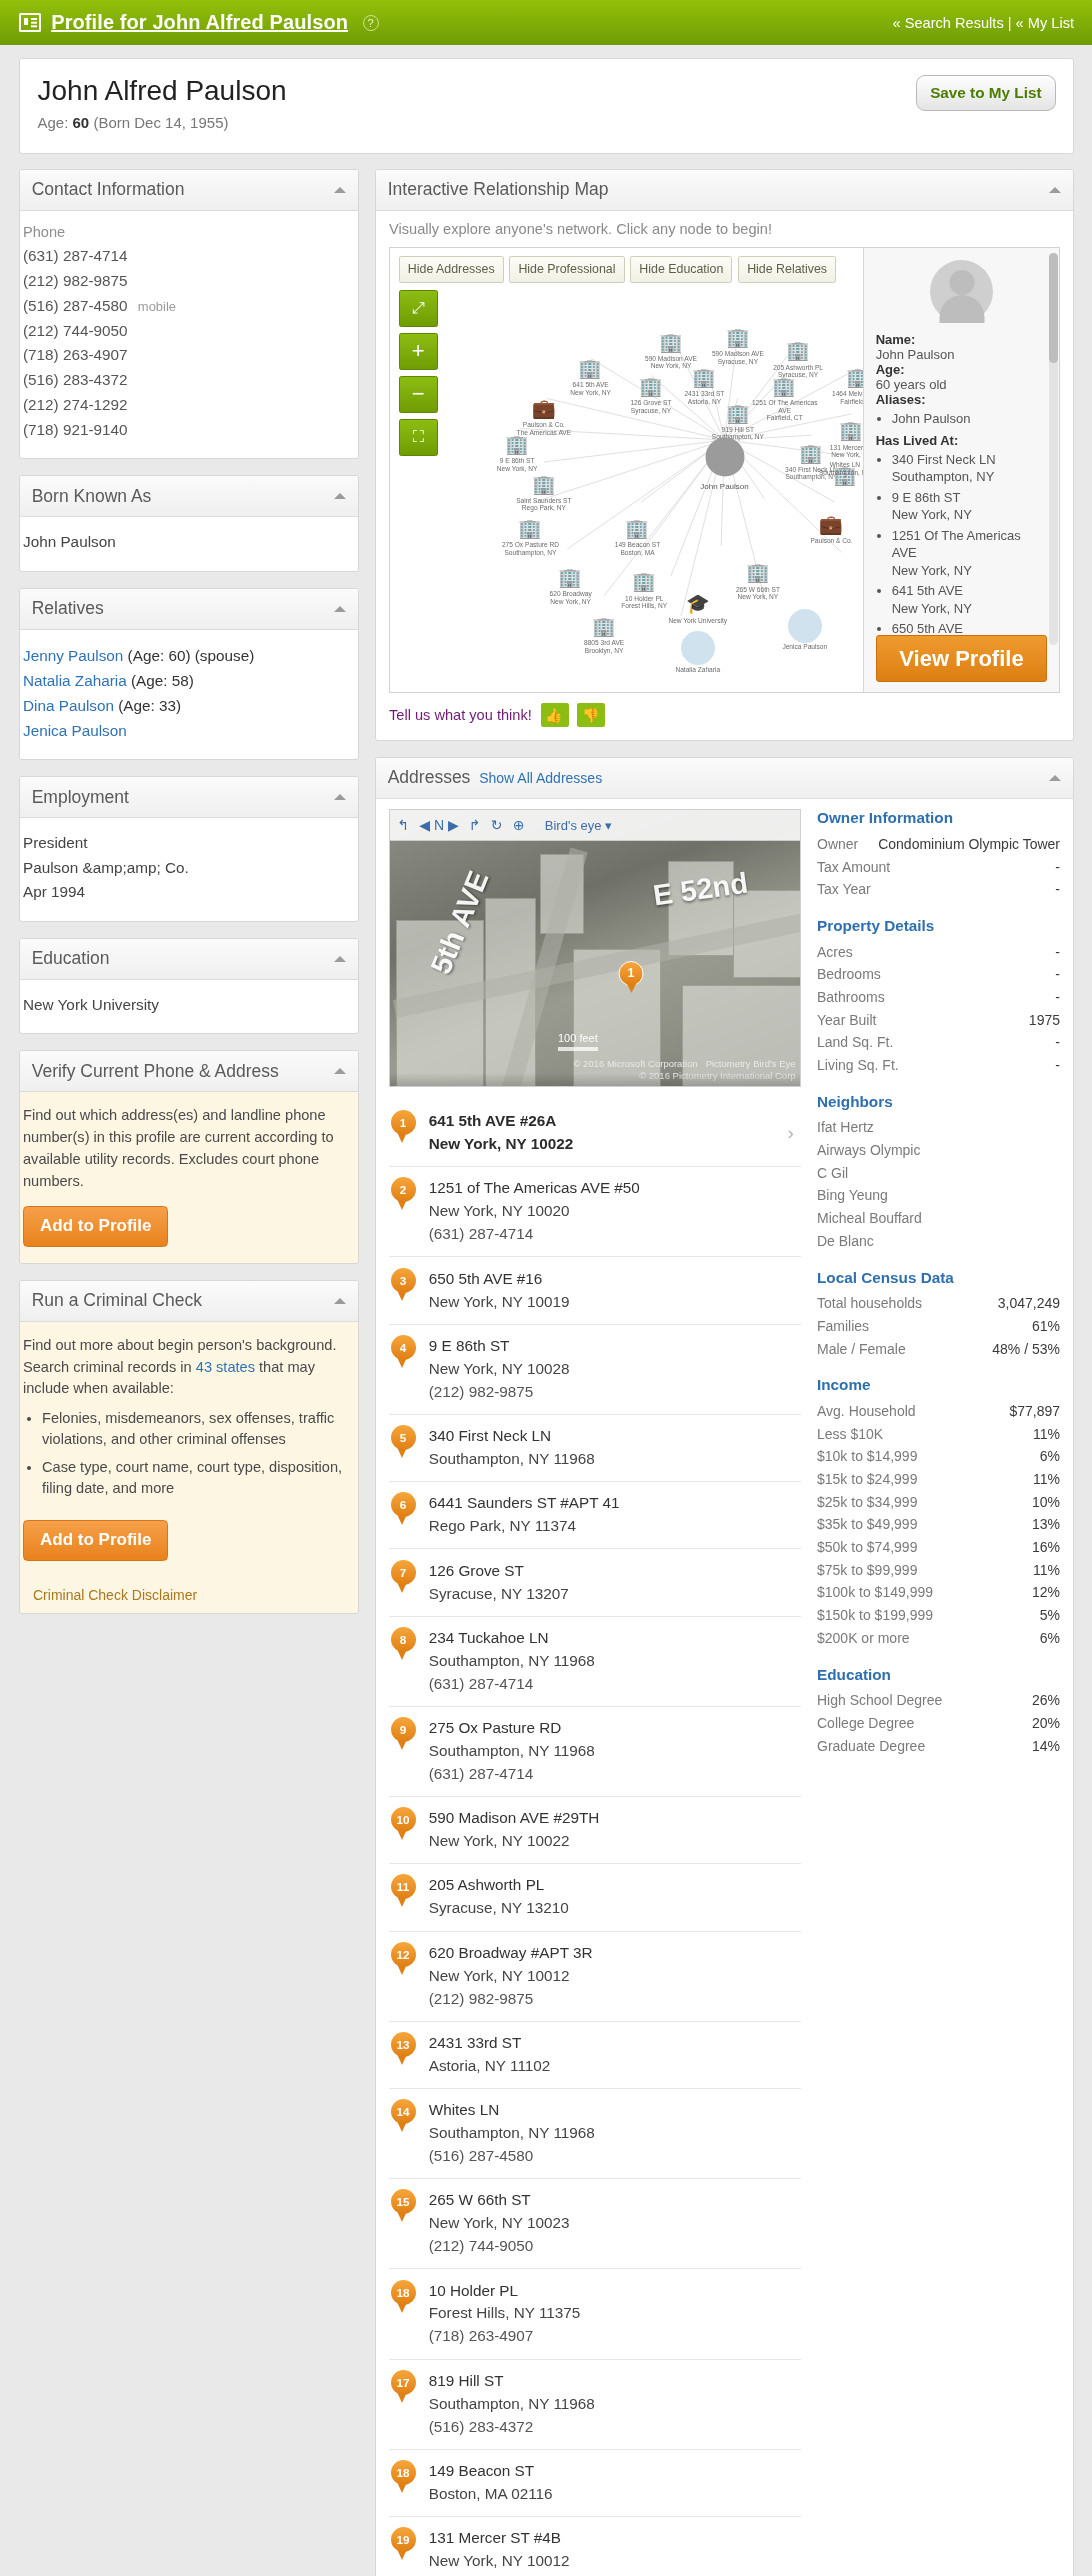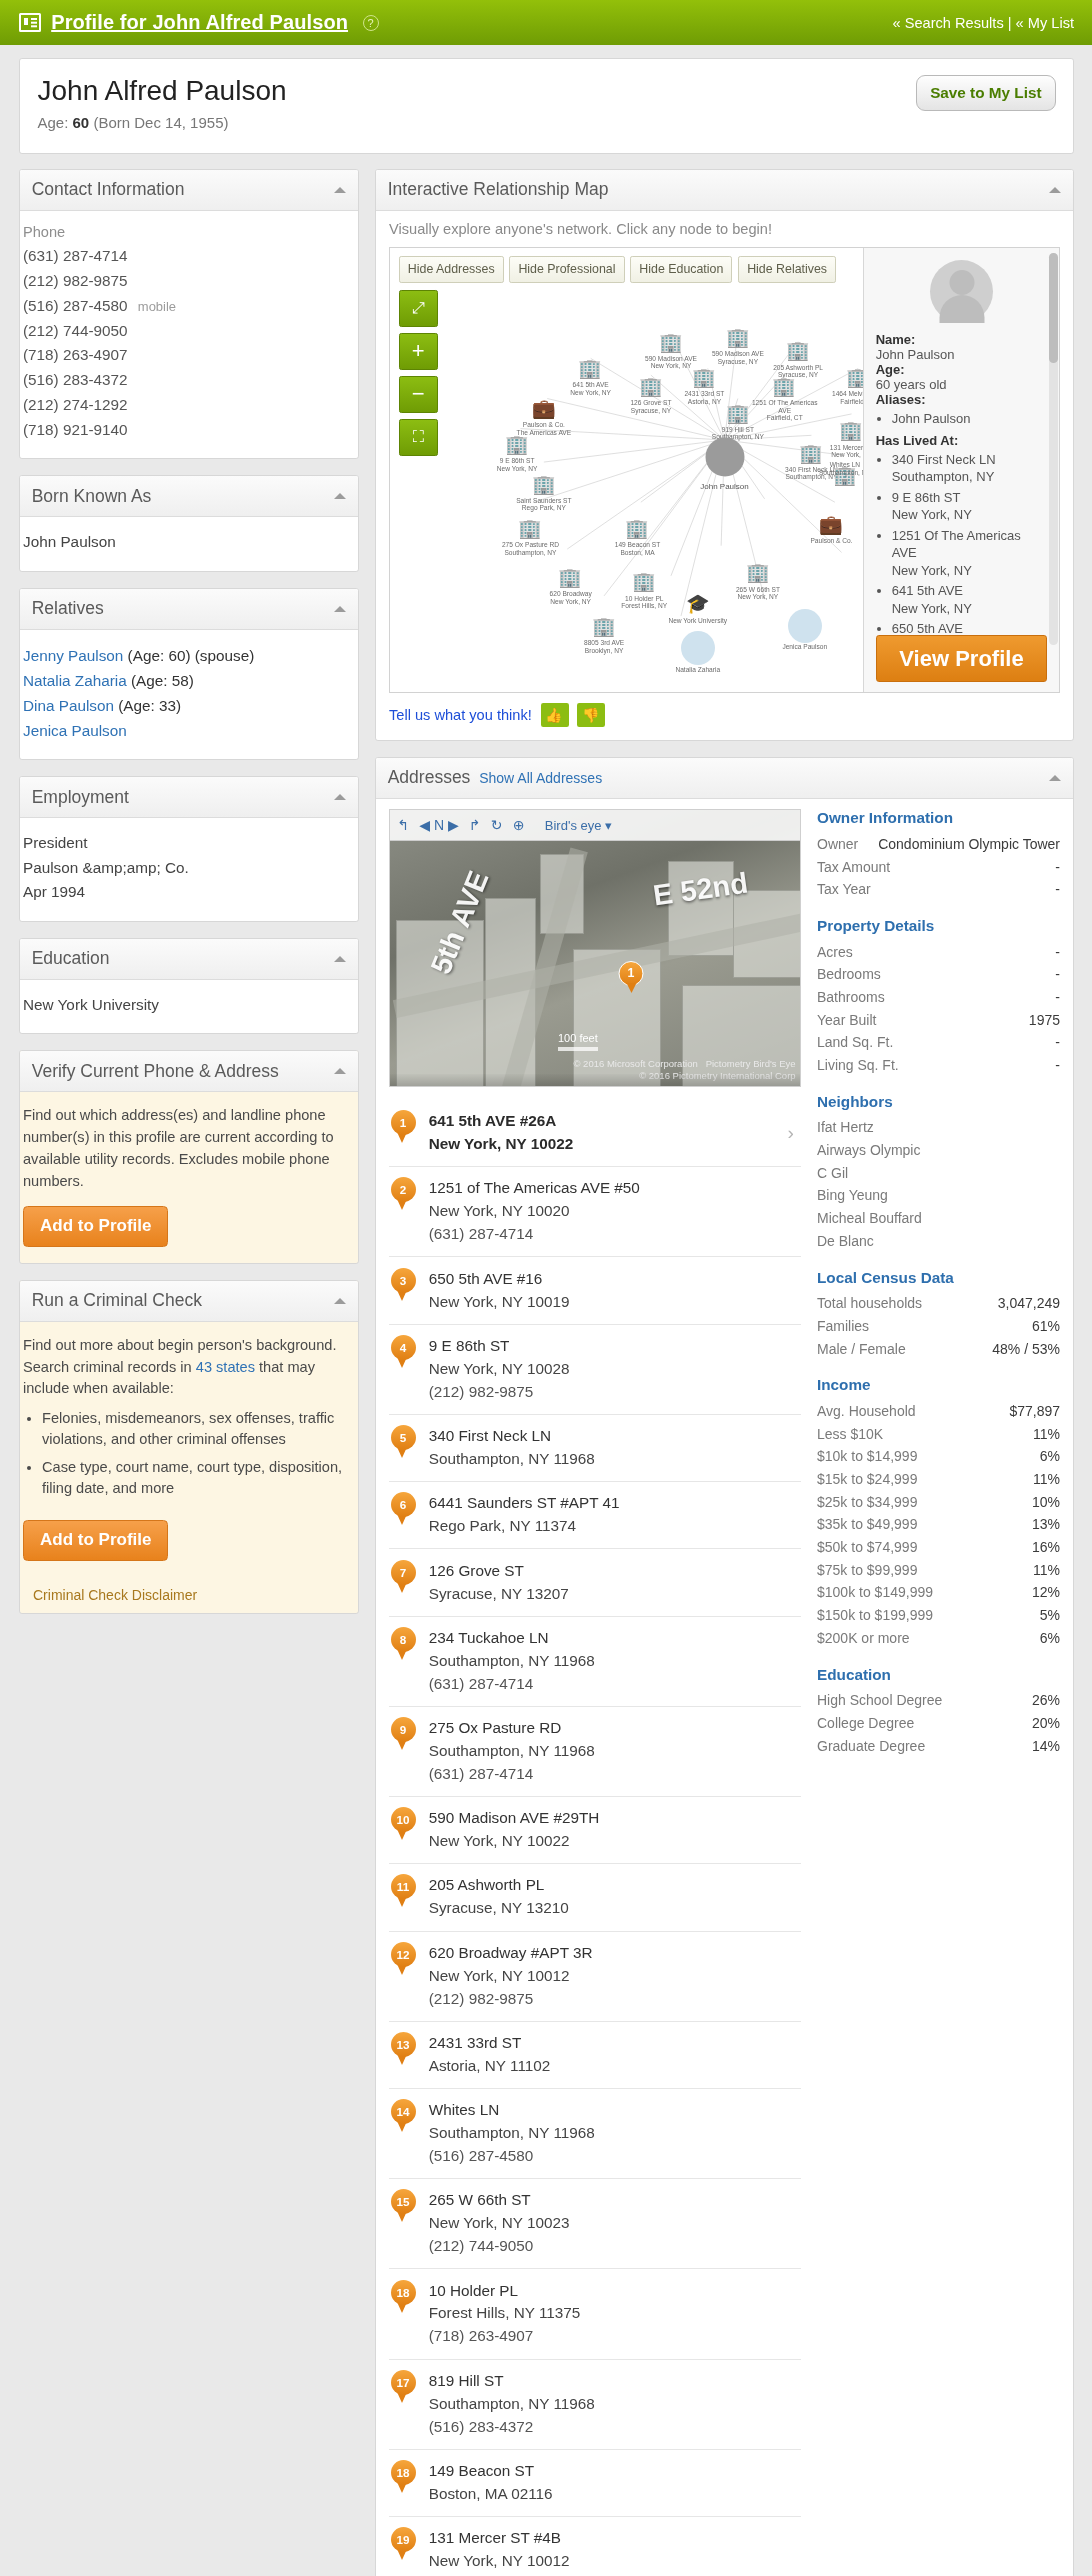--- a/index.html
+++ b/index.html
@@ -179,21 +179,21 @@
   }
   .sc-scroll i { display:block; width:8.8px; height:110px; background:#bdbdbd; border-radius:4.4px; }
   .btn-viewprofile {
     position:absolute; left:11.7px; right:11.7px; bottom:10.2px;
     background:linear-gradient(#ef9a2f,#dd7f12);
     border:0.7px solid #c96f0d; border-radius:2.9px;
     color:#fff; font-size:22px; font-weight:bold; text-align:center;
     padding:9.5px 0; cursor:pointer;
   }
   .feedback { padding:2.9px 13px 13px 13px; display:flex; align-items:center; gap:8.8px; }
-  .feedback .t { color:#1d4ed8; font-size:14.6px; }
+  .feedback .t { color:#701a75; font-size:14.6px; }
   .thumb {
     width:28px; height:23.4px; border-radius:2.2px; color:#fff; font-size:14px;
     display:flex; align-items:center; justify-content:center; cursor:pointer;
   }
   .thumb.up { background:#8cbd12; }
   .thumb.dn { background:#8cbd12; }
 
   
   .addr-wrap { display:flex; gap:0; }
   .addr-left { width:425px; flex:0 0 425px; padding:10.2px 0 13px 13px; }
@@ -394,21 +394,21 @@
           <div class="plain">New York University</div>
         </div>
       </div>
 
       <div class="panel yellow">
         <div class="panel-head">
           <h3>Verify Current Phone &amp; Address</h3>
           <span class="caret"></span>
         </div>
         <div class="panel-body">
-          <div>Find out which address(es) and landline phone number(s) in this profile are current according to available utility records. Excludes mobile phone numbers.</div>
+          <div>Find out which address(es) and landline phone number(s) in this profile are current according to available utility records. Excludes court phone numbers.</div>
           <button class="btn-orange">Add to Profile</button>
         </div>
       </div>
 
       <div class="panel yellow">
         <div class="panel-head">
           <h3>Run a Criminal Check</h3>
           <span class="caret"></span>
         </div>
         <div class="panel-body">

